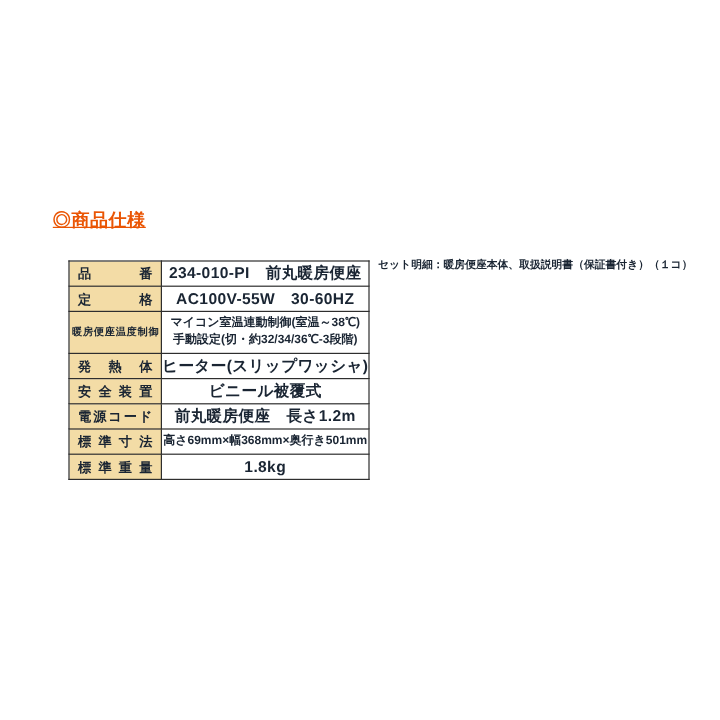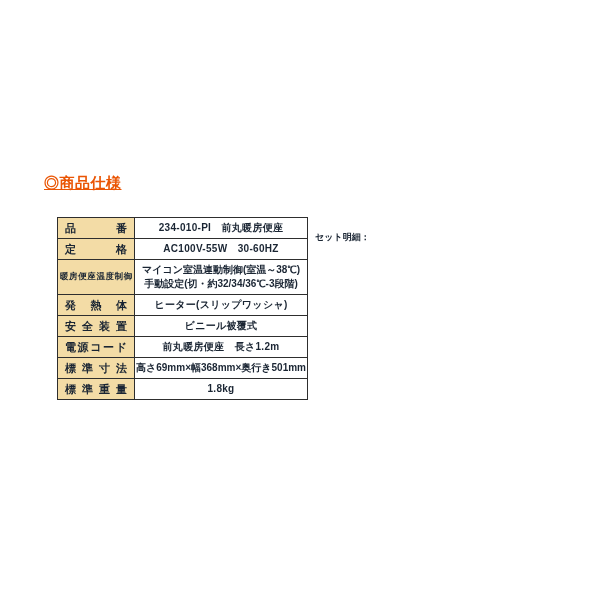--- a/index.html
+++ b/index.html
@@ -53,33 +53,33 @@
     padding: 0 7px;
     font-size: 11px;
   }
   th.label-cell.small .label-flex {
     font-size: 8.5px;
     padding: 0 2px;
     letter-spacing: -0.2px;
   }
   td.val {
     text-align: center;
-    font-size: 10px;
+    font-size: 13px;
     font-weight: bold;
     letter-spacing: 0.3px;
   }
   td.val.small {
     font-size: 10px;
     letter-spacing: 0;
   }
   td.val .v1 { line-height: 1.45; }
   .set-details {
     position: absolute;
     left: 315px;
-    top: 230px;
+    top: 213px;
     display: flex;
     align-items: flex-end;
     font-size: 9px;
     font-weight: bold;
     color: var(--text, #1a2533);
     line-height: 1.6;
     white-space: nowrap;
   }
   .set-details-label { flex: 0 0 auto; }
 </style>
@@ -201,14 +201,15 @@
     <td class="val">
       <div class="v1">1.8kg</div>
     </td>
   </tr>
 </tbody>
 </table>
 
 <div class="set-details">
   <span class="set-details-label">セット明細：</span>
   <div>
+      <div>暖房便座本体、取扱説明書（保証書付き）（１コ）</div>
     </div>
 </div>
 
 </body></html>

